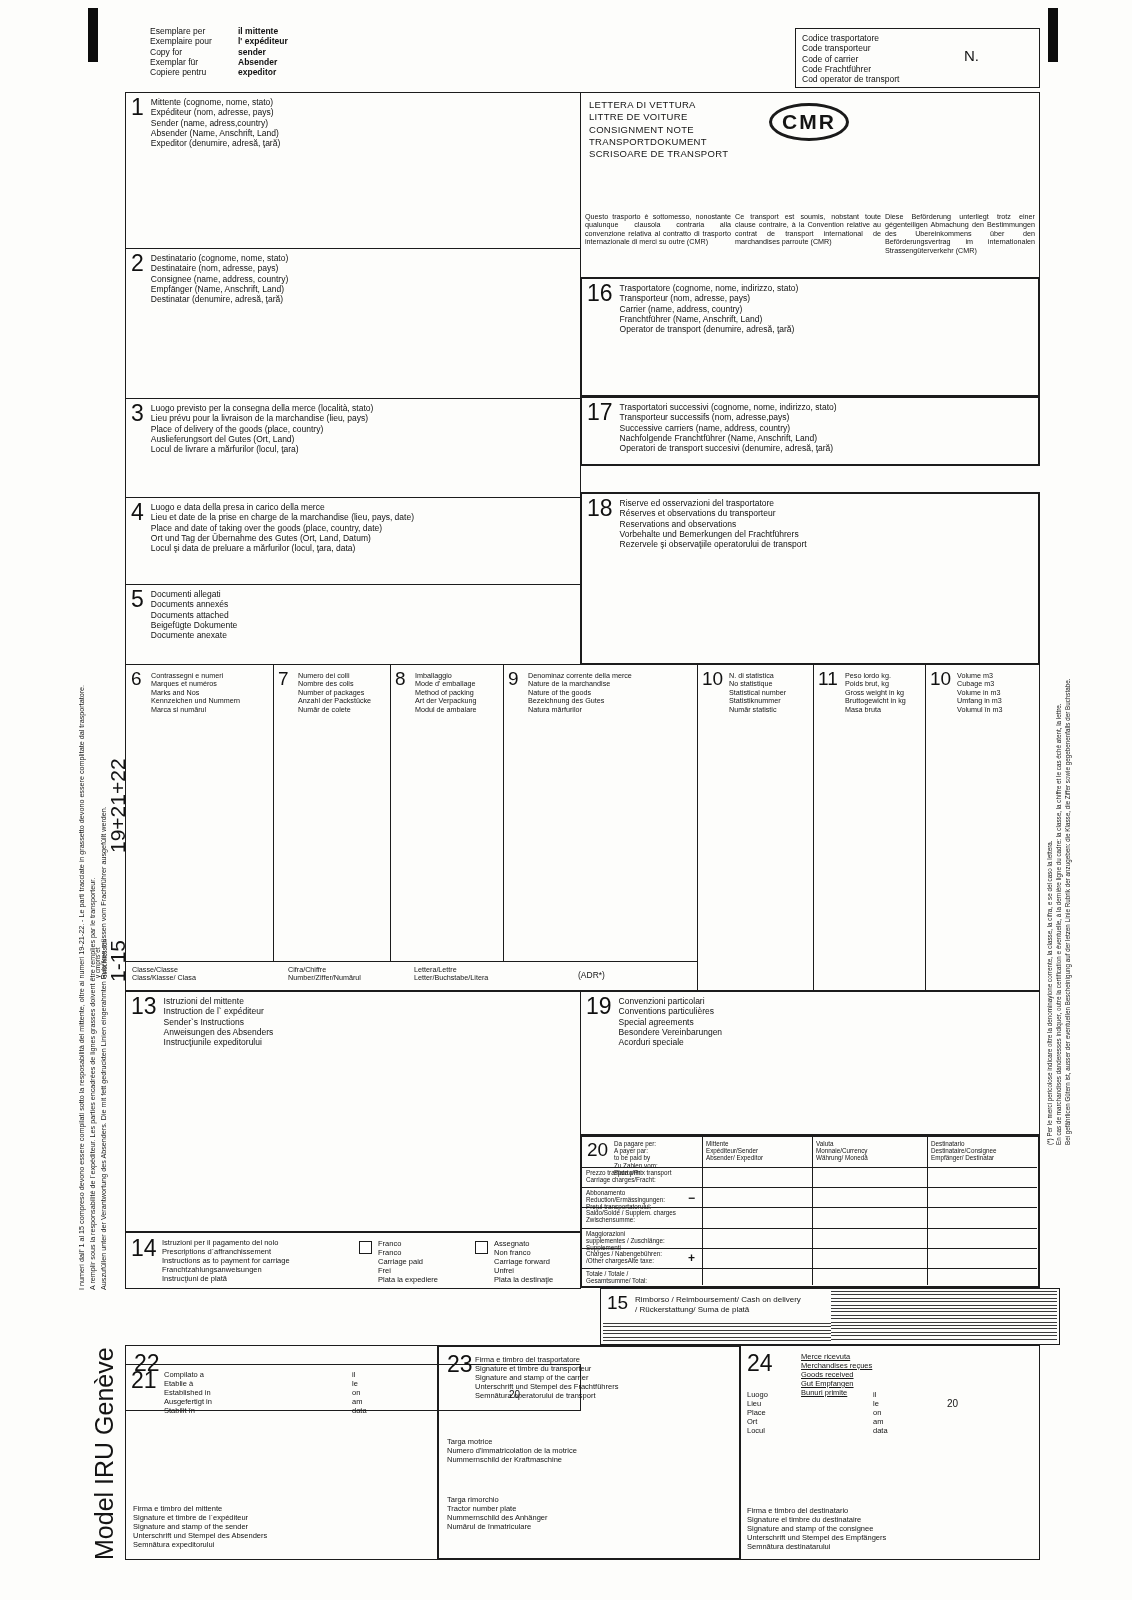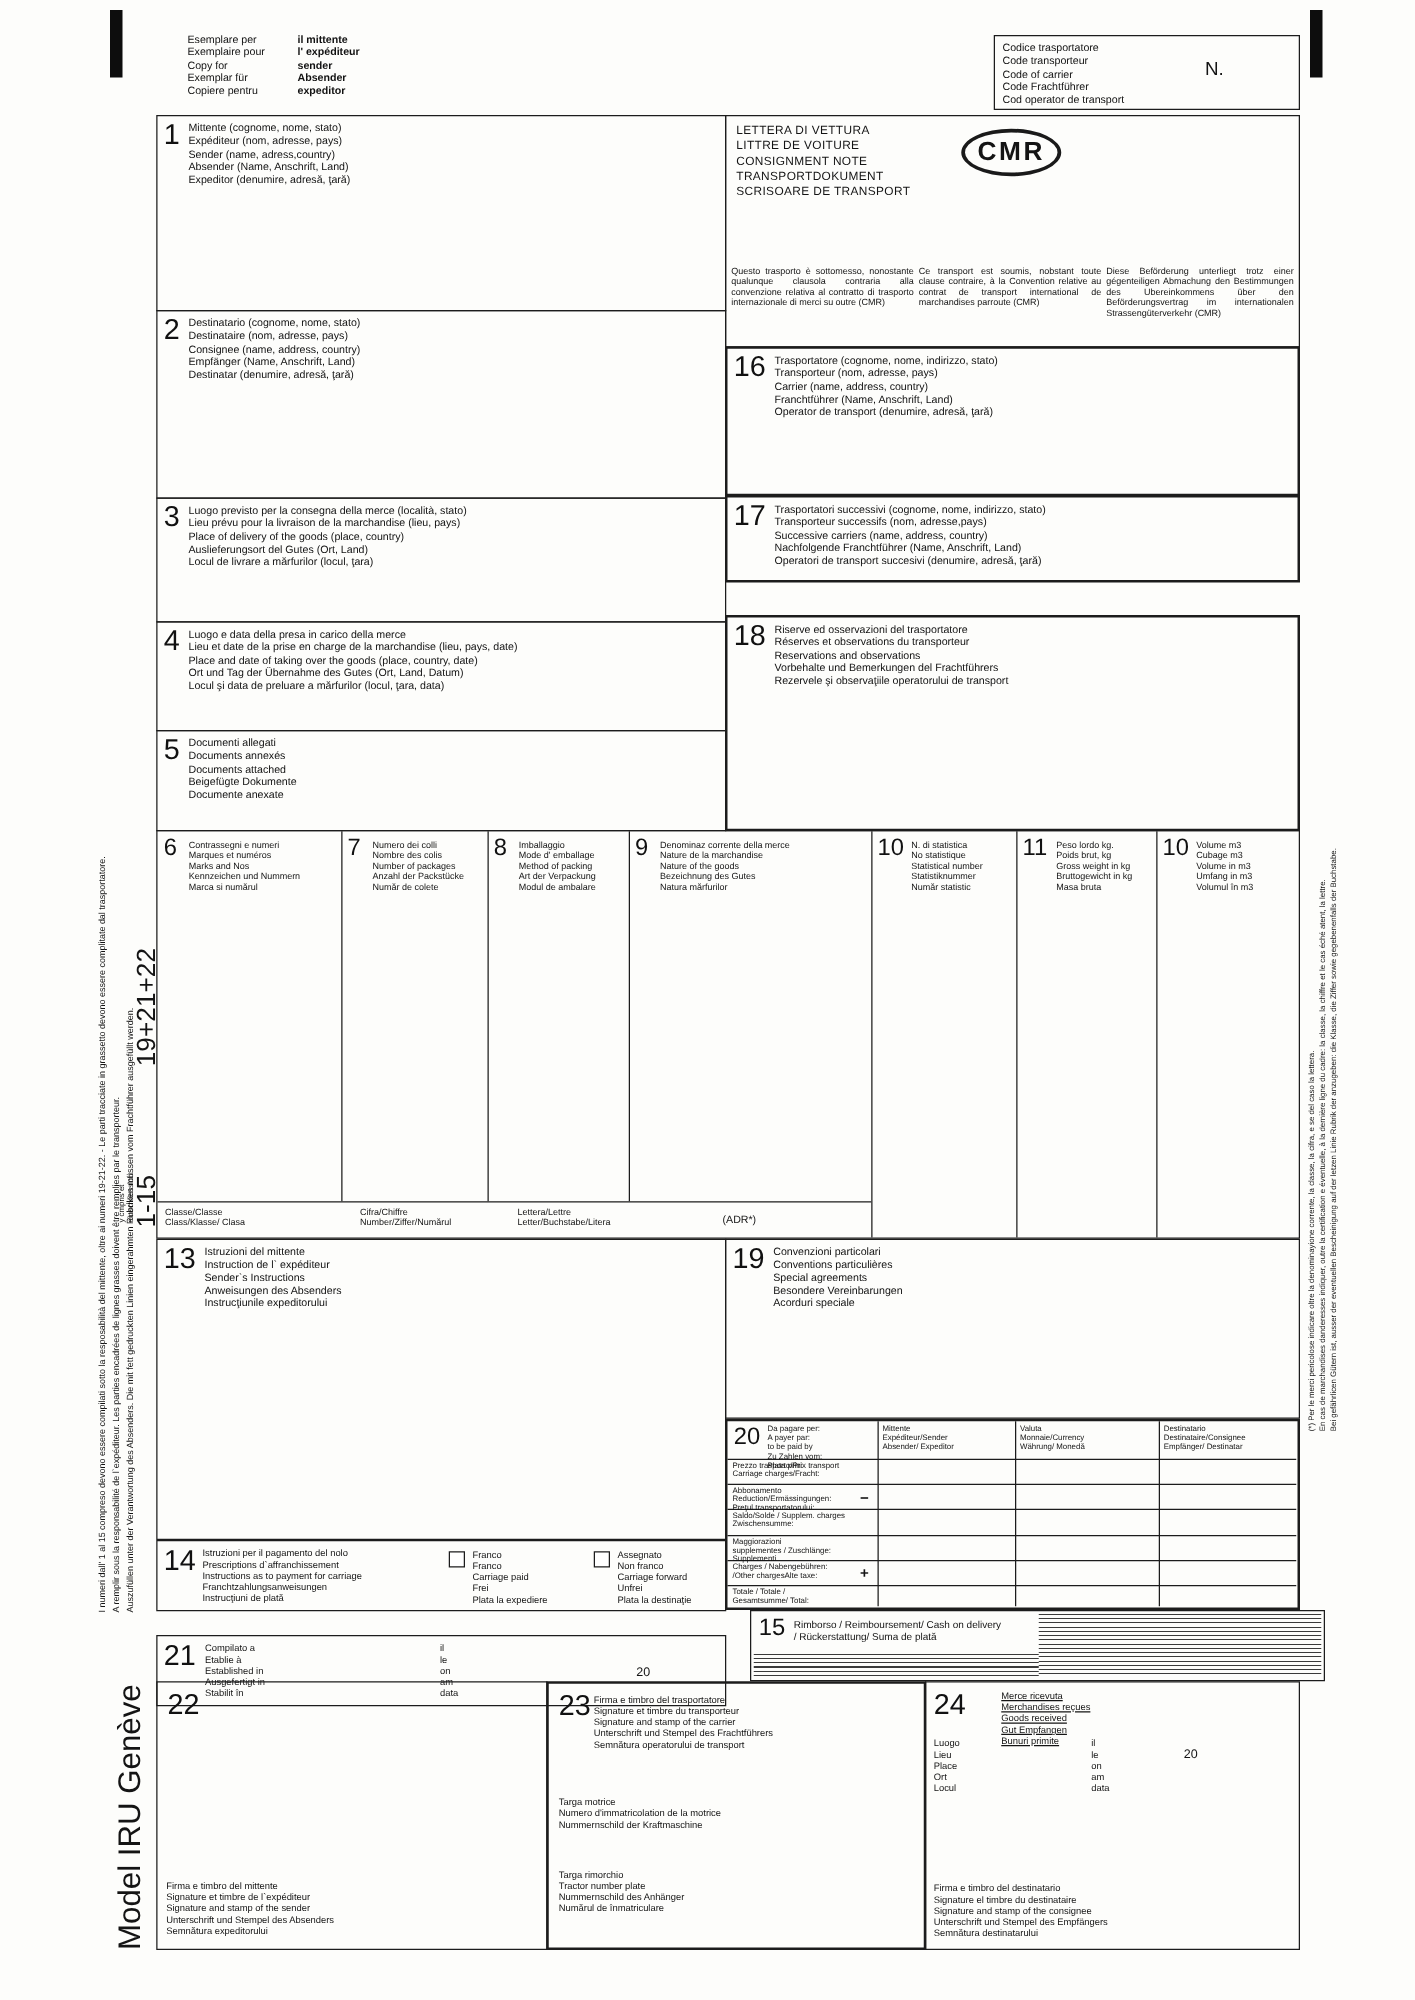--- a/index.html
+++ b/index.html
@@ -310,21 +310,21 @@
 Frei
 Plata la expediere</span>
     <div class="checkbox" style="left:349px; top:8px;"></div>
     <span class="in lbl-sm" style="left:368px; top:6px;">Assegnato
 Non franco
 Carriage forward
 Unfrei
 Plata la destinaţie</span>
   </div>
 
-  <div class="box" style="left:125px; top:1308px; width:456px; height:57px;">
+  <div class="box" style="left:125px; top:1364px; width:456px; height:47px;">
     <span class="in num" style="left:5px; top:5px;">21</span>
     <span class="in lbl-sm" style="left:38px; top:5px;">Compilato a
 Etablie à
 Established in
 Ausgefertigt in
 Stabilit în</span>
     <span class="in lbl-sm" style="left:226px; top:5px;">il
 le
 on
 am

